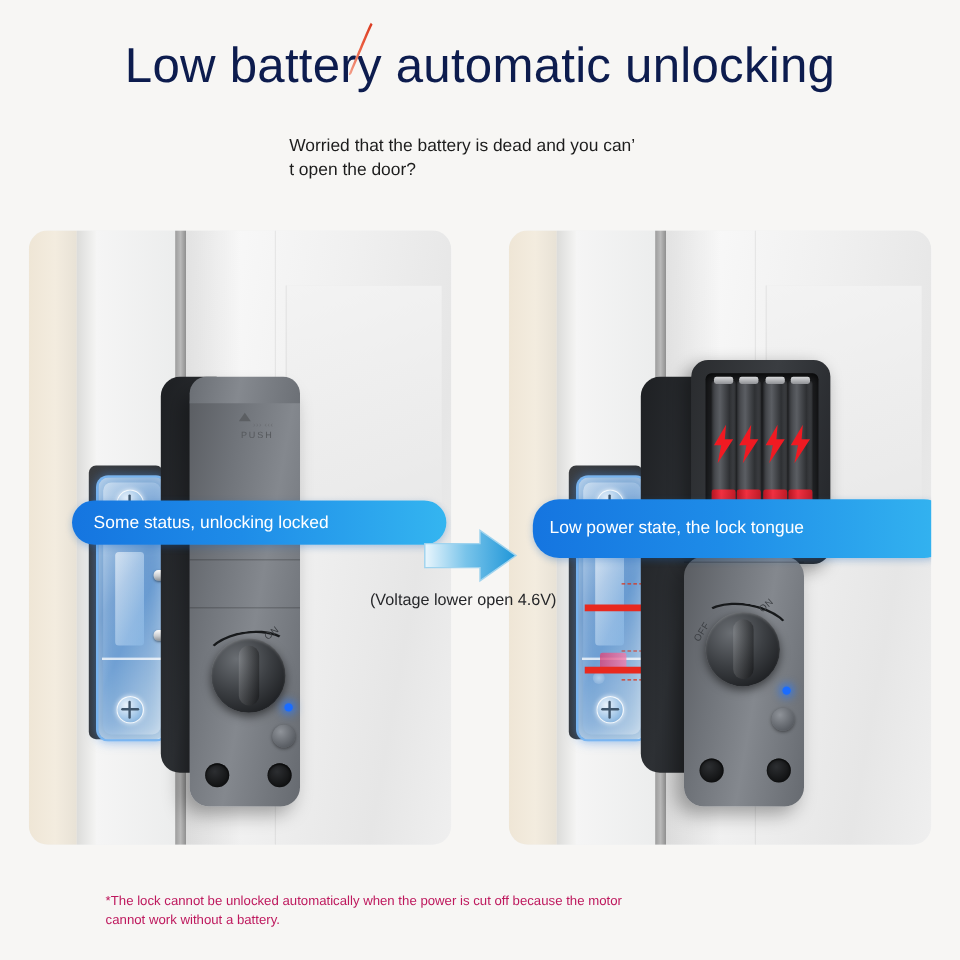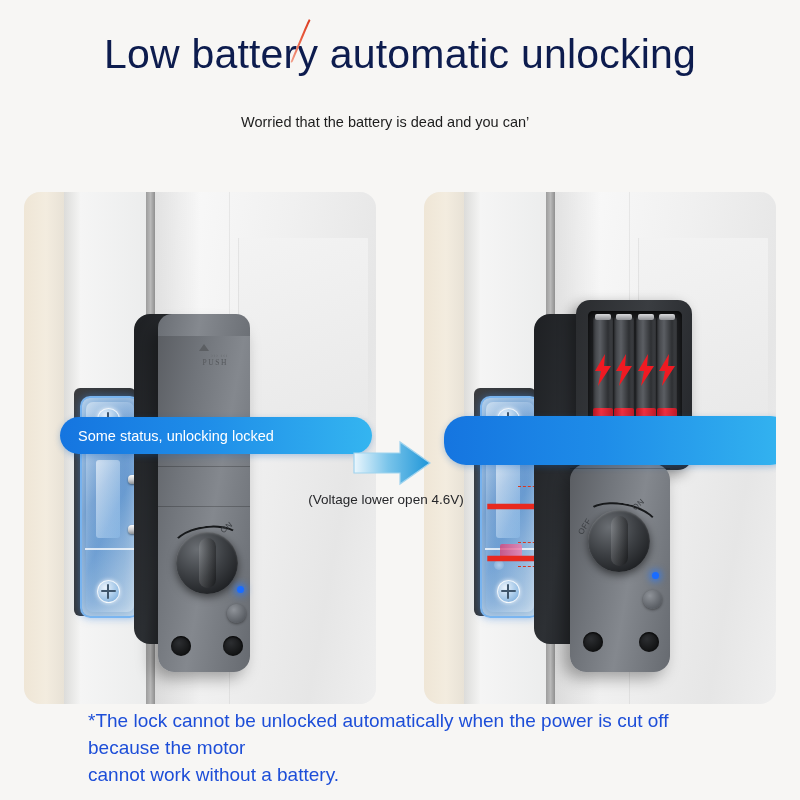--- a/index.html
+++ b/index.html
@@ -119,21 +119,21 @@
     background:linear-gradient(100deg,#1e2023,#2d3034 60%,#232528);
   }
   .lockbody-top{
     position:absolute;border-radius:14px 14px 0 0;
     background:linear-gradient(100deg,#6a6e74,#85898f 45%,#6c7076);
   }
   .body-seam{position:absolute;left:0;right:0;height:1px;background:rgba(0,0,0,.22);}
 
   .push-mark{
     position:absolute;text-align:right;color:#55585c;
-    font-size:7.5px;letter-spacing:1.6px;font-family:Liberation Serif, serif;
+    font-size:7.5px;letter-spacing:1.6px;font-family:Liberation Sans, sans-serif;
   }
   .push-tri{
     width:0;height:0;margin:0 auto 1px;
     border-left:5px solid transparent;border-right:5px solid transparent;
     border-bottom:7px solid #5c5f63;
   }
   .push-wings{font-size:6px;letter-spacing:.5px;color:#6a6d71;line-height:1;}
 
   .body-logo{
     position:absolute;width:9px;height:12px;border-radius:2px;
@@ -204,22 +204,22 @@
   
   .flow-arrow{position:absolute;left:352px;top:440px;width:80px;height:46px;}
   .center-caption{
     position:absolute;left:278px;top:488px;width:216px;text-align:center;
     font-size:13.5px;color:#26272a;line-height:1.85;
   }
   .center-caption .l2{display:block;}
 
   
   .footnote{
-    position:absolute;left:88px;top:708px;width:640px;
-    font-size:19px;color:#1d4ed8;line-height:1.42;
+    position:absolute;left:88px;top:744px;width:640px;
+    font-size:11px;color:#be185d;line-height:1.42;
   }
 </style>
 </head>
 <body>
 
 <div class="page">
 
   <div class="title-wrap">
     <svg class="accent-stroke" viewBox="0 0 26 46">
       <defs>
@@ -229,20 +229,21 @@
           <stop offset="100%" stop-color="#d93a20"></stop>
         </linearGradient>
       </defs>
       <path d="M22 1 C20 4 12 24 4 43 C3 45 5 45 6 43 C14 25 21 7 23.5 2.5 Z" fill="url(#accg)"></path>
     </svg>
     <h1 class="page-title">Low battery automatic unlocking</h1>
   </div>
 
   <div class="subtitle">
     <div>Worried that the battery is dead and you can’</div>
+    <div>t open the door?</div>
   </div>
 
   <div class="panels">
 
     <div class="panel panel-left">
       <div class="door-bg">
         <div class="door-cream"></div>
         <div class="door-edge"></div>
         <div class="door-main"></div>
         <div class="door-gap"></div>
@@ -409,20 +410,21 @@
 
         <div class="led" style="left:228px;top:380px;"></div>
         <div class="minibtn" style="left:219px;top:398px;"></div>
 
         <div class="porthole" style="left:159px;top:440px;"></div>
         <div class="porthole" style="left:215px;top:440px;"></div>
       </div>
 
       <div class="badge badge-right">
         <div>
+          <span>Low power state, the lock tongue</span>
         </div>
       </div>
     </div>
   </div>
 
   <svg class="flow-arrow" viewBox="0 0 80 46">
     <defs>
       <linearGradient id="flowg" x1="0" y1="0" x2="1" y2="0">
         <stop offset="0%" stop-color="#eaf6fd"></stop>
         <stop offset="45%" stop-color="#79c4ea"></stop>

